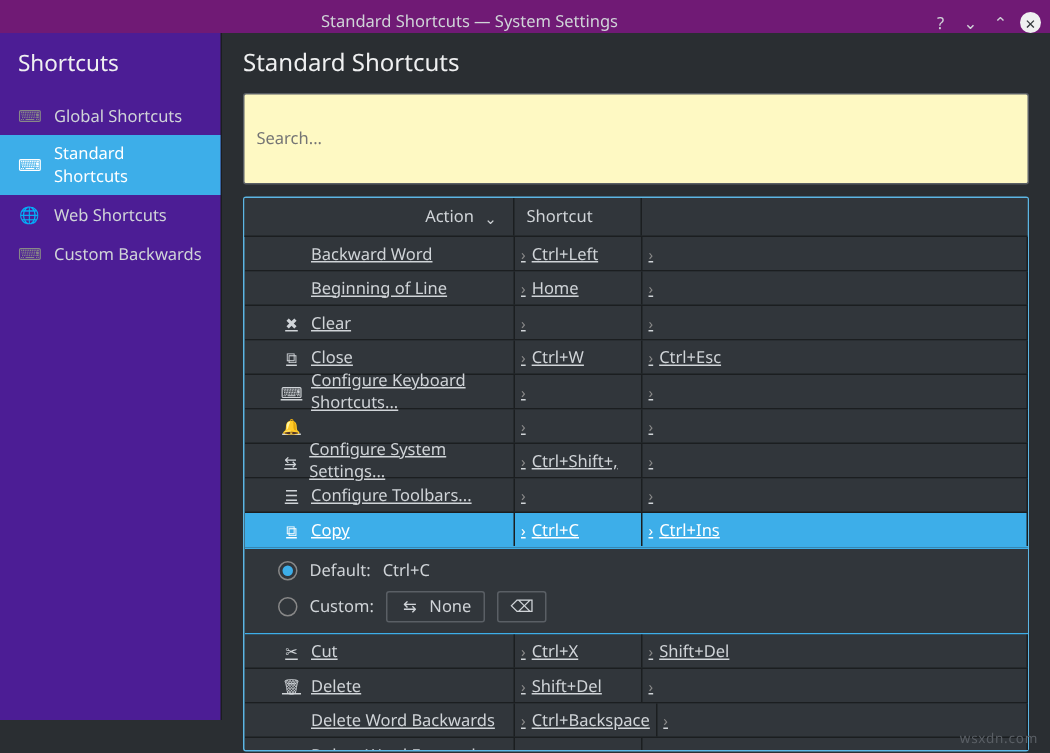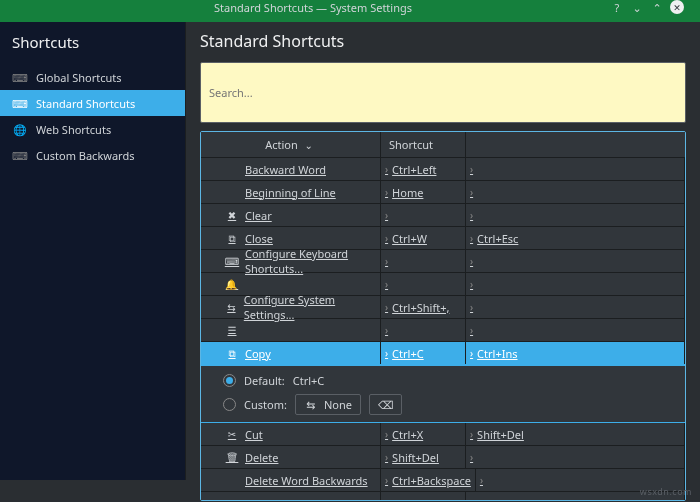--- a/index.html
+++ b/index.html
@@ -1,44 +1,44 @@
 <!DOCTYPE html>
 <html><head>
 <meta charset="utf-8">
 <style>
   * { box-sizing: border-box; margin: 0; padding: 0; font-family: "Noto Sans", "Segoe UI", sans-serif; }
   body { width: 700px; height: 502px; background: #2a2e32; color: #d0d4d8; font-size: 11px; overflow: hidden; }
 
   
-  .titlebar { height: 22px; background: #15803d; display: flex; align-items: flex-start; padding: 0 16px; }
+  .titlebar { height: 22px; background: #701a75; display: flex; align-items: flex-end; padding: 0 6px; }
   .titlebar .title { flex: 1; text-align: center; color: #d0d4d8; }
   .titlebar .controls { display: flex; gap: 6px; align-items: center; }
   .titlebar .ctrl { width: 14px; height: 14px; display: flex; align-items: center; justify-content: center; color: #d0d4d8; cursor: pointer; }
   .titlebar .close { width: 14px; height: 14px; border-radius: 50%; background: #eff0f1; color: #31363b; font-size: 9px; display:flex; align-items:center; justify-content:center;}
 
   .main-wrap { display: flex; height: 458px; }
 
   
-  .sidebar { width: 186px; background: #0f172a; border-right: 1px solid #1b1e20; display: flex; flex-direction: column; }
+  .sidebar { width: 148px; background: #4c1d95; border-right: 1px solid #1b1e20; display: flex; flex-direction: column; }
   .sidebar-title { font-size: 15px; padding: 10px 12px 12px; color: #eff0f1; }
   .side-item { display: flex; align-items: center; gap: 8px; padding: 5px 12px; cursor: pointer; }
   .side-item .icon { width: 16px; height: 16px; display:flex; align-items:center; justify-content:center; color: #888;}
   .side-item.selected { background: #3daee9; color: #ffffff; }
   .side-item.selected .icon { color: #fff; }
 
   
   .content { flex: 1; display: flex; flex-direction: column; padding: 0; }
   .page-title { font-size: 16px; color: #eff0f1; padding: 8px 14px 10px; }
   .search-wrap { padding: 0 14px 4px; }
   .search-input { width: 100%; background: #fef9c3; border: 1px solid #5a5f65; border-radius: 2px; color: #888; padding: 22px 8px; font-size: 11px; outline: none; }
 
   .table-area { margin: 4px 14px 0; border: 1px solid #5cb6e4; border-radius: 2px; display:flex; flex-direction:column; height: 370px; position:relative;}
   .thead { display: flex; background: #31363b; border-bottom: 1px solid #1b1e20; }
   .th { padding: 5px 8px; color: #d0d4d8; border-right: 1px solid #1b1e20; display:flex; align-items:center; gap:4px;}
-  .th.action { flex: 0 0 180px; justify-content: center; }
+  .th.action { flex: 0 0 180px; justify-content: flex-end; }
   .th.shortcut { flex: 0 0 85px; }
   .th.alt { flex: 1; }
 
   .tbody { flex:1; overflow-y: auto; scrollbar-width: thin; }
   .row { display: flex; align-items: stretch; border-bottom: 1px solid #1b1e20; background: #31363b; }
   .row .cell { padding: 0 4px; display:flex; align-items:center; height: 22px; border-right: 1px solid #1b1e20; text-decoration: underline; }
   .row .cell.action { flex: 0 0 180px; gap: 6px; padding-left: 24px;}
   .row .cell.shortcut { flex: 0 0 85px; gap:4px;}
   .row .cell.alt { flex: 1; gap:4px; }
   .row.selected { background: #3daee9; color: #fff; border-bottom: 1px solid #3daee9;}
@@ -210,20 +210,21 @@
               <span>Ctrl+Shift+,</span>
             </div>
             <div class="cell alt">
               <span class="exp">›</span>
               <span></span>
             </div>
           </div>
           <div class="row">
             <div class="cell action">
               <span class="ico">☰</span>
+              <span>Configure Toolbars...</span>
             </div>
             <div class="cell shortcut">
               <span class="exp">›</span>
               <span></span>
             </div>
             <div class="cell alt">
               <span class="exp">›</span>
               <span></span>
             </div>
           </div>

